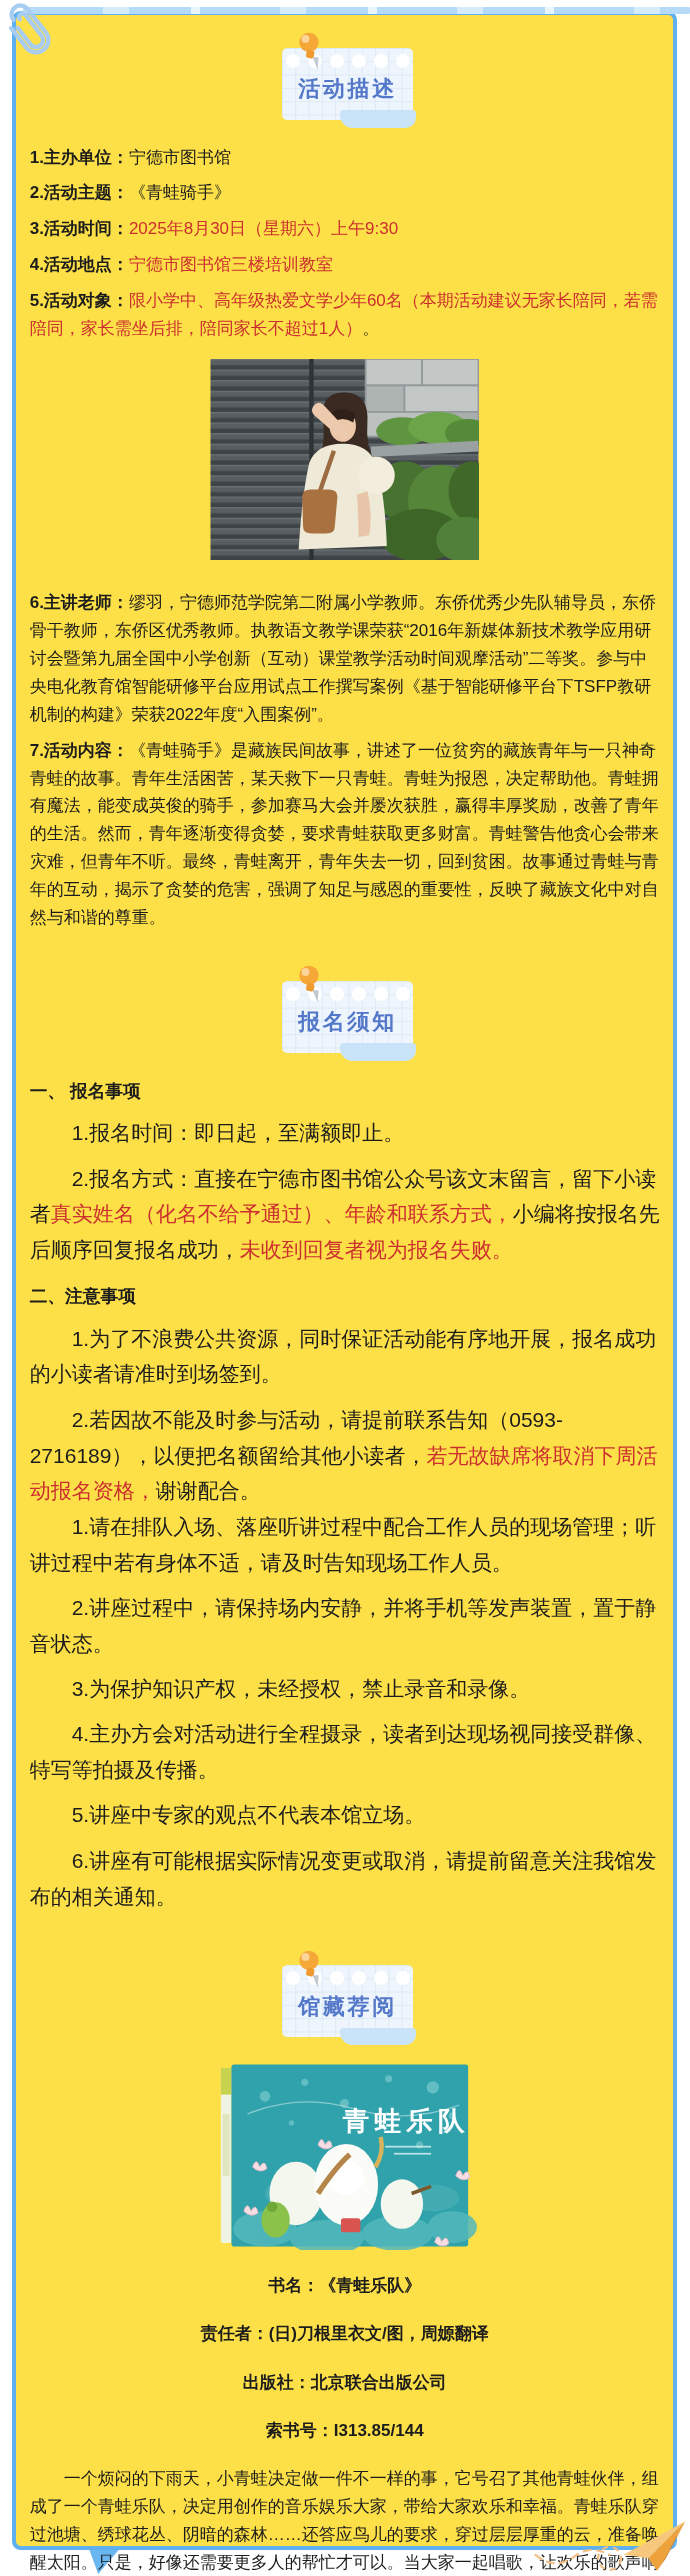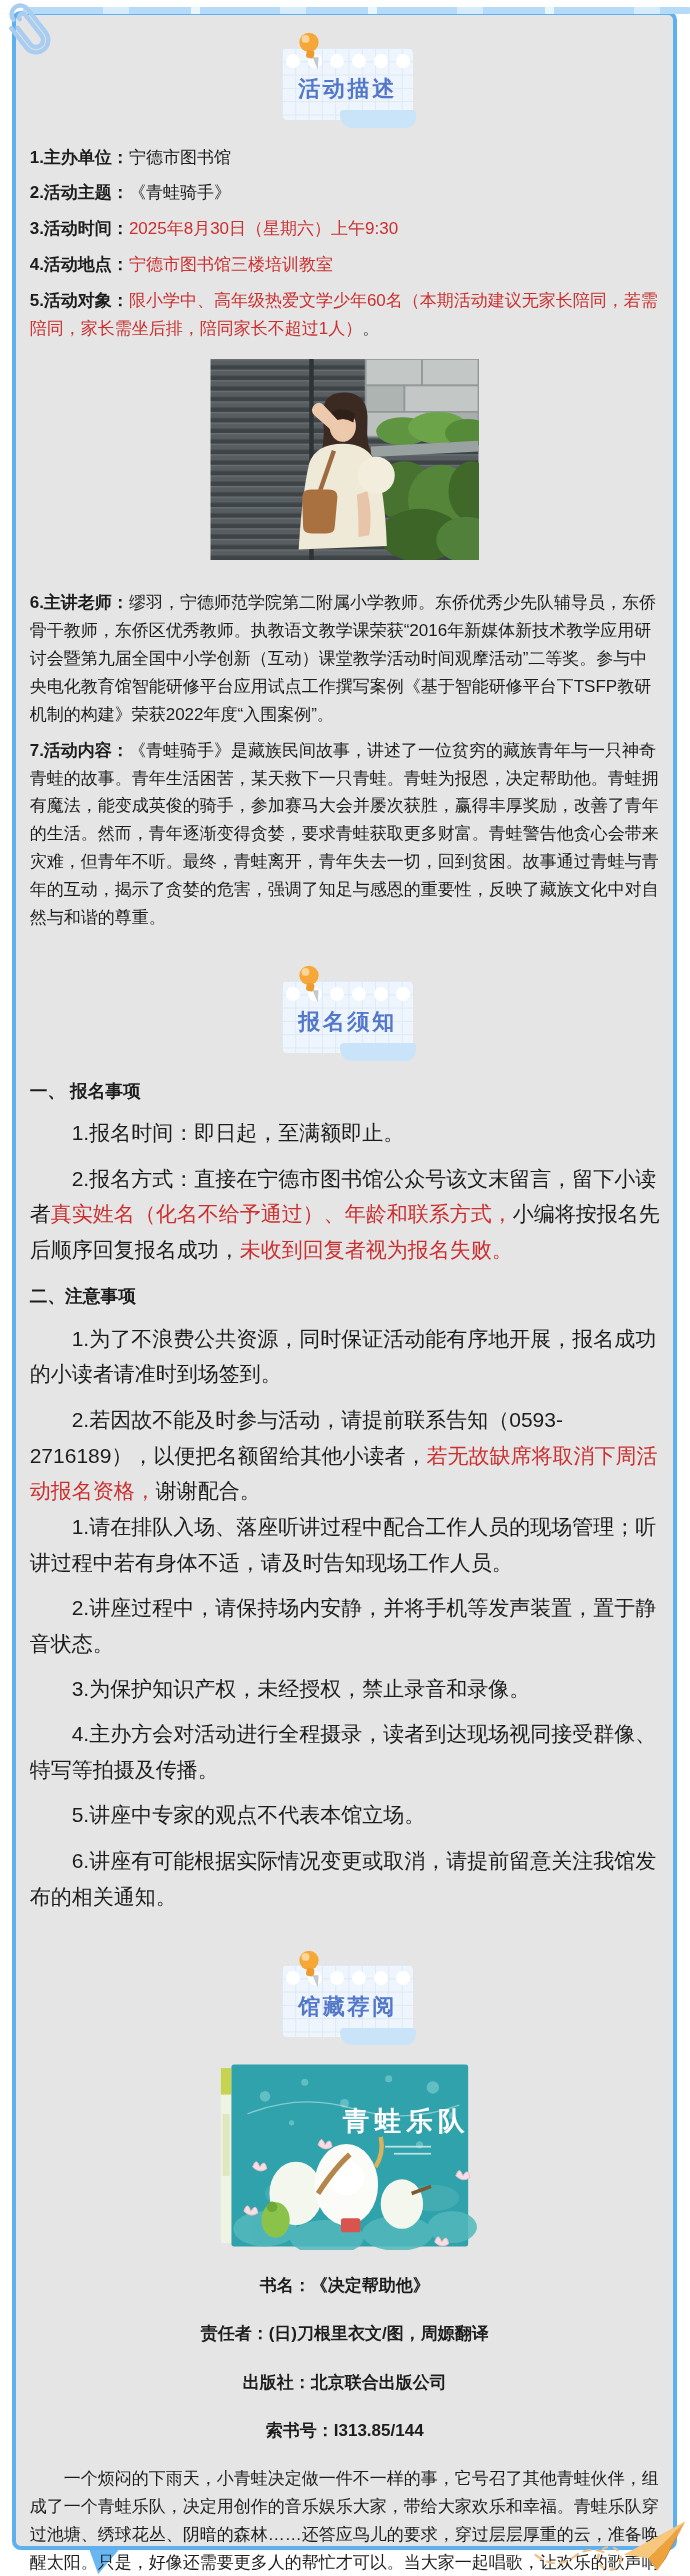--- a/index.html
+++ b/index.html
@@ -10,21 +10,21 @@
     color:#1c1c1c;
   }
   
   .top-strip{
     position:absolute;left:23px;top:7px;width:668px;height:7px;z-index:3;
     background:repeating-linear-gradient(90deg,#b5dbf8 0 80px,#d6ebfb 80px 106px,#b5dbf8 106px 168px,#eaf6fe 168px 177px);
     border-radius:2.7px;
   }
   .card{
     position:absolute;left:12.4px;top:10.6px;right:14px;bottom:26.5px;
-    background:#e5e5e5;border:4.4px solid #5fb0ee;border-radius:8.8px;
+    background:#fde047;border:4.4px solid #5fb0ee;border-radius:8.8px;
     z-index:2;
   }
   .card-inner{padding:14px 13.3px 0 13.3px;}
   .paperclip{position:absolute;left:3.5px;top:-3.5px;z-index:5;}
   .bubble-tail{
     position:absolute;left:88px;top:2546px;width:34px;height:28px;z-index:1;
     background:#6ab6f0;clip-path:polygon(0 0,100% 0,30% 100%);
   }
   .paper-plane-wrap{position:absolute;left:528px;top:2509px;z-index:6;}
   
@@ -285,21 +285,21 @@
         </g>
 
         <text x="148" y="78" font-size="30" font-weight="700" fill="#ffffff" letter-spacing="6">青蛙乐队</text>
         <g fill="#dff2f2" opacity="0.8">
           <rect x="196" y="96" width="52" height="2"></rect>
             <rect x="206" y="104" width="42" height="2"></rect>
         </g>
       </svg>
     </div>
 
-    <p class="binfo"><span>书名：</span><span>《决定帮助他》</span></p>
+    <p class="binfo"><span>书名：</span><span>《青蛙乐队》</span></p>
     <p class="binfo"><span>责任者：</span><span>(日)刀根里衣文/图，周嫄翻译</span></p>
     <p class="binfo"><span>出版社：</span><span>北京联合出版公司</span></p>
     <p class="binfo"><span>索书号：</span><span>I313.85/144</span></p>
 
     <p class="summary">一个烦闷的下雨天，小青蛙决定做一件不一样的事，它号召了其他青蛙伙伴，组成了一个青蛙乐队，决定用创作的音乐娱乐大家，带给大家欢乐和幸福。青蛙乐队穿过池塘、绣球花丛、阴暗的森林……还答应鸟儿的要求，穿过层层厚重的云，准备唤醒太阳。只是，好像还需要更多人的帮忙才可以。当大家一起唱歌，让欢乐的歌声响彻云霄，雨天有了不同的意义。而且，快乐好像就加倍了呢。当雨过天晴，大家一扫布满阴霾的心情，太阳和彩虹划过天际，一切就都不一样了…</p>
 
   </div>
 </div>
 
 

